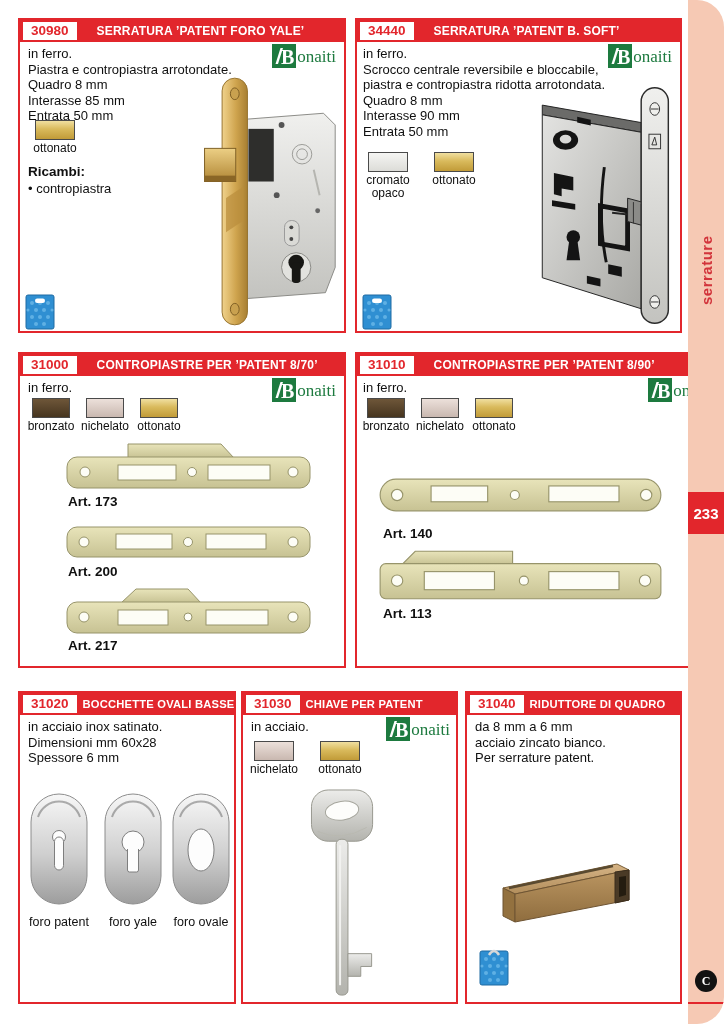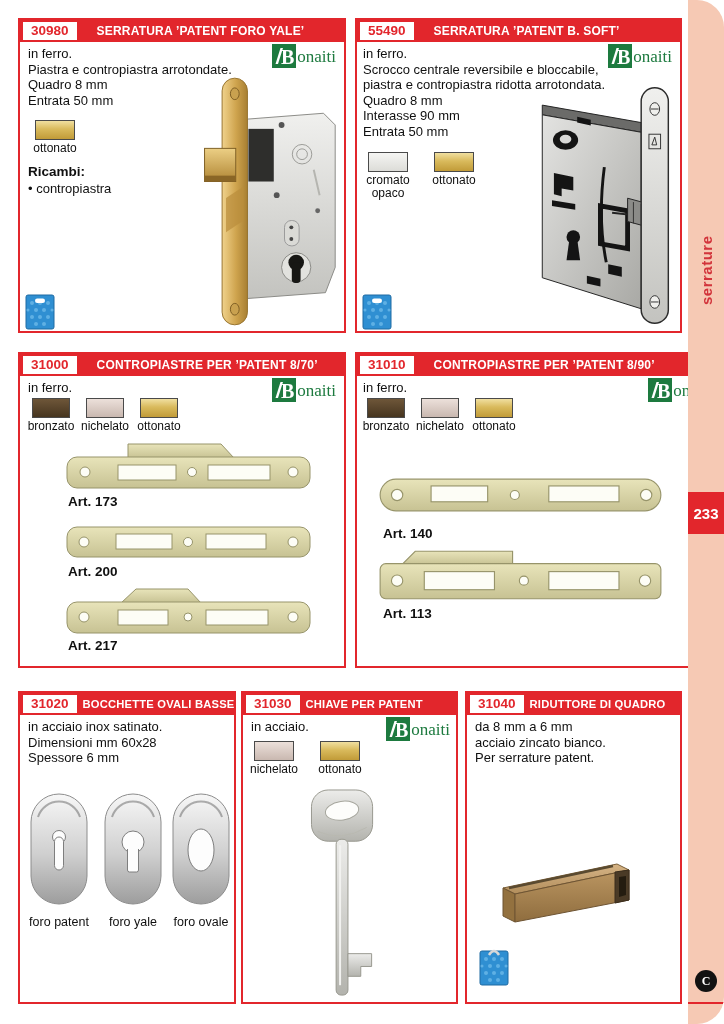--- a/index.html
+++ b/index.html
@@ -94,20 +94,21 @@
   
   <div class="box" style="left:18px;top:18px;width:328px;height:315px;">
     <div class="box-header">
       <span class="code-chip">30980</span>
       <span class="box-title">SERRATURA ’PATENT FORO YALE’</span>
     </div>
     <div class="desc" style="left:8px;top:26px;">
       <div>in ferro.</div>
       <div>Piastra e contropiastra arrotondate.</div>
       <div>Quadro 8 mm</div>
+      <div>Interasse 85 mm</div>
       <div>Entrata 50 mm</div>
     </div>
     <div class="logo" style="right:8px;top:24px;">
       <svg width="24" height="24" viewBox="0 0 24 24">
         <rect width="24" height="24" fill="#1d7a3f"></rect>
         <polygon points="3.5,20 8.5,4 11,4 6,20" fill="#fff"></polygon>
         <text x="9" y="19.5" font-family="Liberation Serif,serif" font-size="20" font-weight="bold" fill="#fff">B</text>
       </svg>
       <span class="bn-rest">onaiti</span>
     </div>
@@ -157,21 +158,21 @@
           <circle cx="19" cy="34" r="2"></circle>
           <circle cx="3" cy="20" r="1.5"></circle>
       </g>
       <rect x="10" y="8.5" width="10" height="4.5" rx="2.2" fill="#fff"></rect>
     </svg>
   </div>
 
   
   <div class="box" style="left:355px;top:18px;width:327px;height:315px;">
     <div class="box-header">
-      <span class="code-chip">55490</span>
+      <span class="code-chip">34440</span>
       <span class="box-title">SERRATURA ’PATENT B. SOFT’</span>
     </div>
     <div class="desc" style="left:6px;top:26px;">
       <div>in ferro.</div>
       <div>Scrocco centrale reversibile e bloccabile,</div>
       <div>piastra e contropiastra ridotta arrotondata.</div>
       <div>Quadro 8 mm</div>
       <div>Interasse 90 mm</div>
       <div>Entrata 50 mm</div>
     </div>

